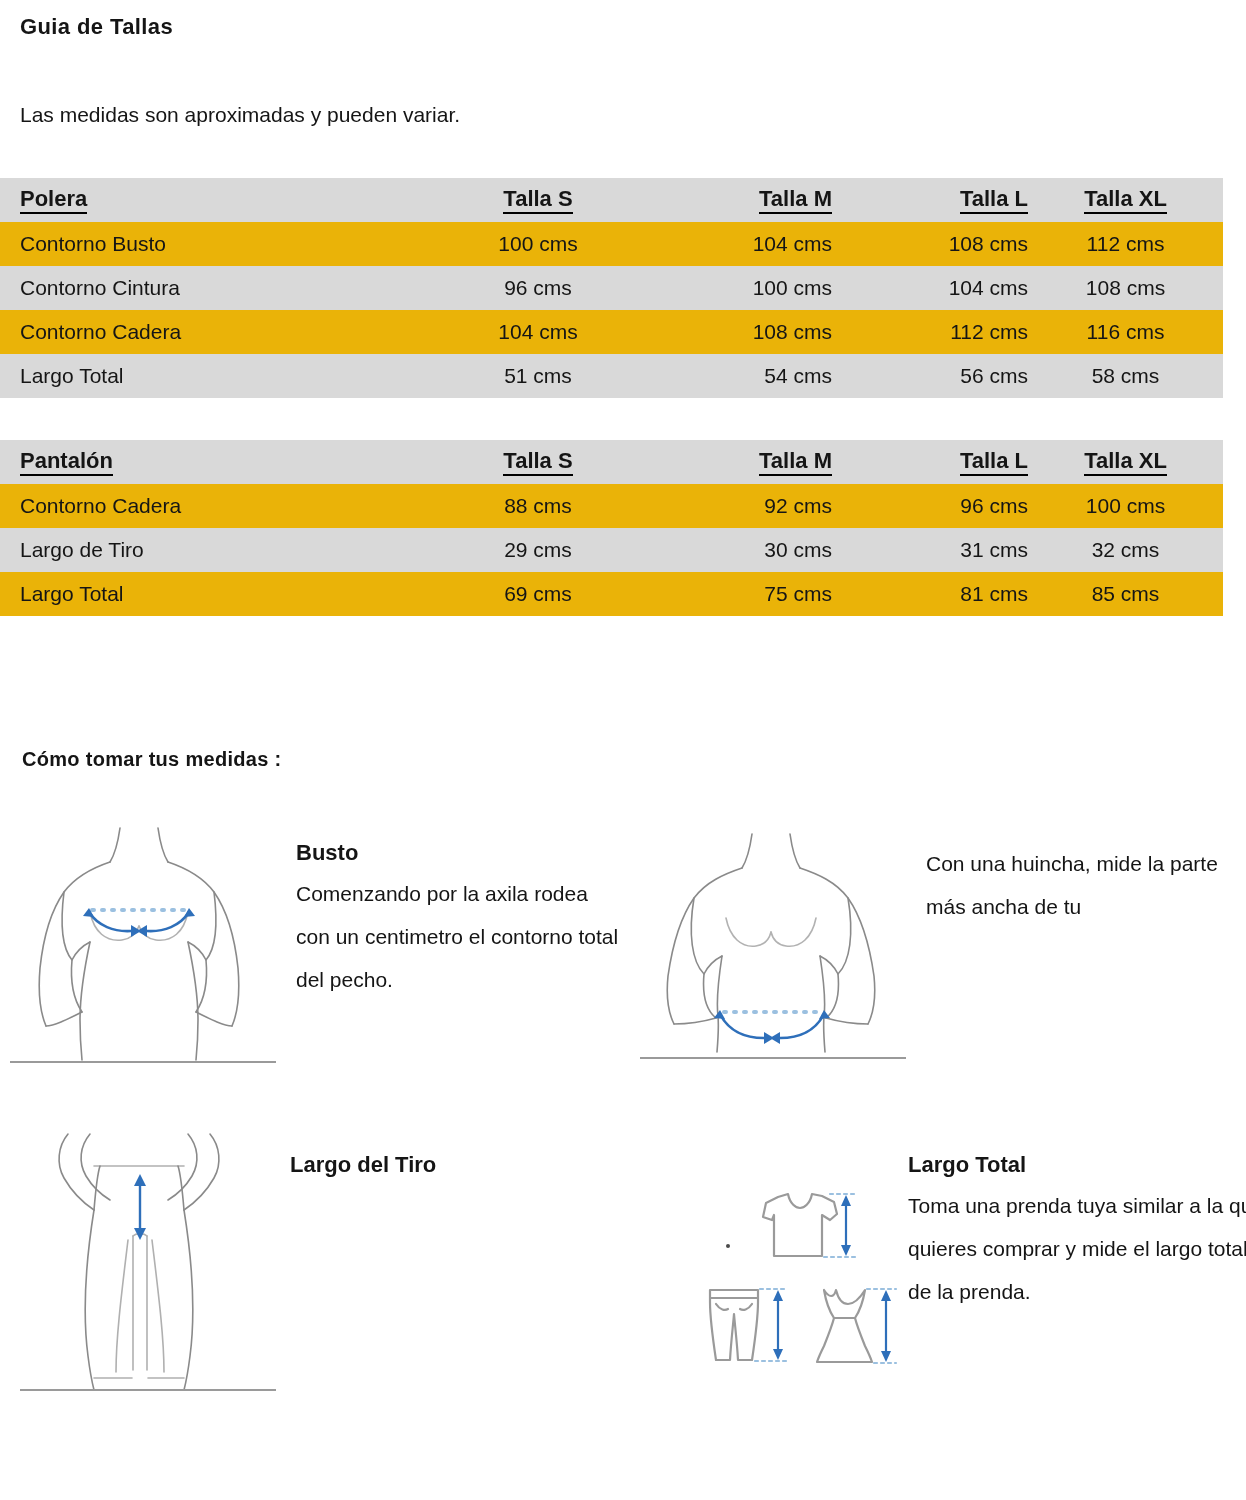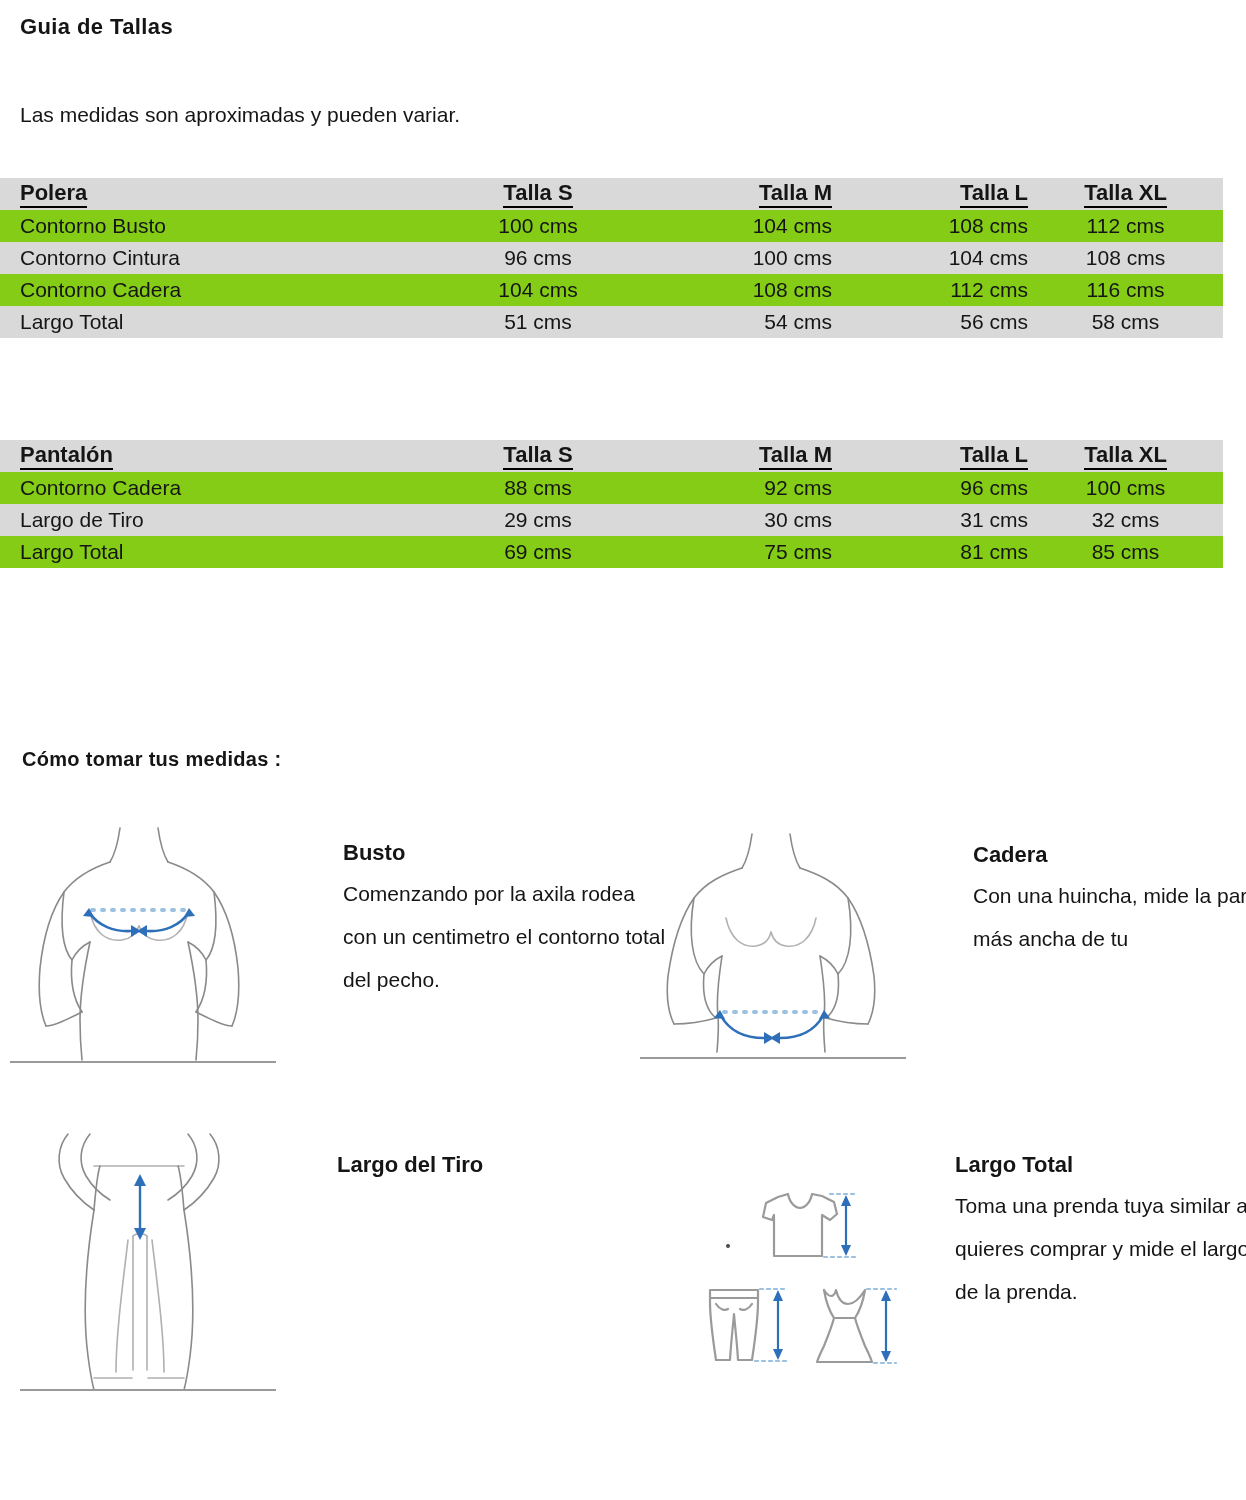--- a/index.html
+++ b/index.html
@@ -23,52 +23,52 @@
     font-size:21px;font-weight:400;margin-top:7px;
   }
 
   
   .size-table{
     position:absolute;left:0;width:1203px;
     border-collapse:collapse;
     table-layout:fixed;
   }
   .size-table td,.size-table th{
-    height:32px;
+    height:44px;
     padding:0;
     font-size:21px;
     font-weight:400;
     vertical-align:middle;
     border:0;
   }
   .size-table th{
     font-weight:bold;
     font-size:22px;
   }
   .c-label{width:420px;text-align:left;padding-left:20px !important;}
   .c-s{width:196px;text-align:center;}
   .c-m{width:196px;text-align:right;}
   .c-l{width:196px;text-align:right;}
   .c-xl{width:195px;text-align:center;}
   th .u{border-bottom:2px solid #000;display:inline-block;line-height:1.05;padding-bottom:1px;}
   tr.shade{background:#d9d9d9;}
-  tr.plain{background:#84cc16;}
+  tr.plain{background:#eab308;}
 
   #table-polera{top:178px;}
   #table-pantalon{top:440px;}
 
   
   .measure-title{
     position:absolute;left:22px;top:748px;
     font-size:20px;font-weight:bold;letter-spacing:.3px;
   }
 
   .mblock{position:absolute;}
   .mfig{position:absolute;}
-  .mtext{position:absolute;margin-left:47px;}
+  .mtext{position:absolute;}
   .mtext h4{
     margin:0 0 6px 0;
     font-size:22px;font-weight:bold;
   }
   .mtext p{
     margin:0;
     font-size:21px;font-weight:400;
     line-height:43px;
   }
 
@@ -257,21 +257,20 @@
         </g>
         <path d="M124 202 L134 208 L124 214 Z" fill="#2e6fba"></path>
         <path d="M140 202 L130 208 L140 214 Z" fill="#2e6fba"></path>
         <path d="M80 180 L74 188 L85 189 Z" fill="#2e6fba"></path>
         <path d="M184 180 L190 188 L179 189 Z" fill="#2e6fba"></path>
 
         <line x1="0" y1="228" x2="266" y2="228" stroke="#9a9a9a" stroke-width="2.2"></line>
       </svg>
     </div>
     <div class="mtext">
-      <h4>Cadera</h4>
       <p>Con una huincha, mide la parte más ancha de tu</p>
     </div>
   </div>
 
   <div class="mblock" id="blk-tiro">
     <div class="mfig">
       <svg width="260" height="275" viewBox="0 0 260 275">
         <g fill="none" stroke="#8a8a8a" stroke-width="1.6" stroke-linecap="round" stroke-linejoin="round">
 
           <path d="M48 14 C38 26 36 44 44 58 C52 72 62 82 74 90"></path>

